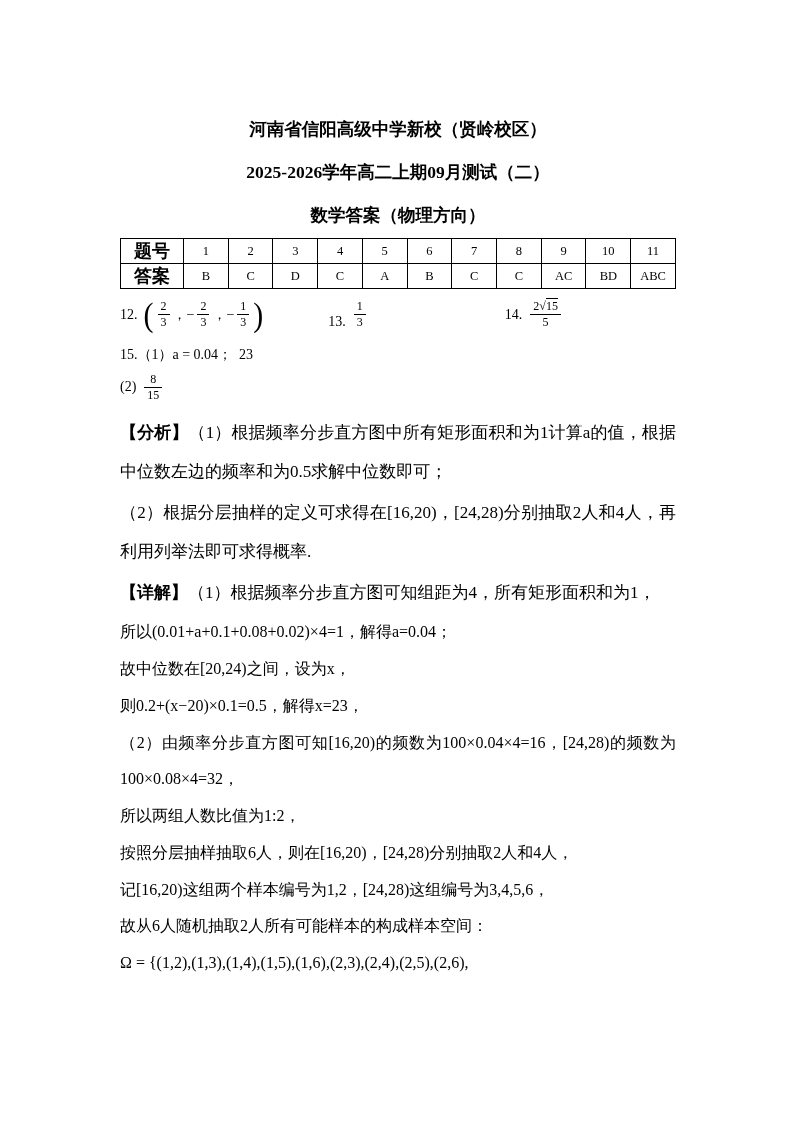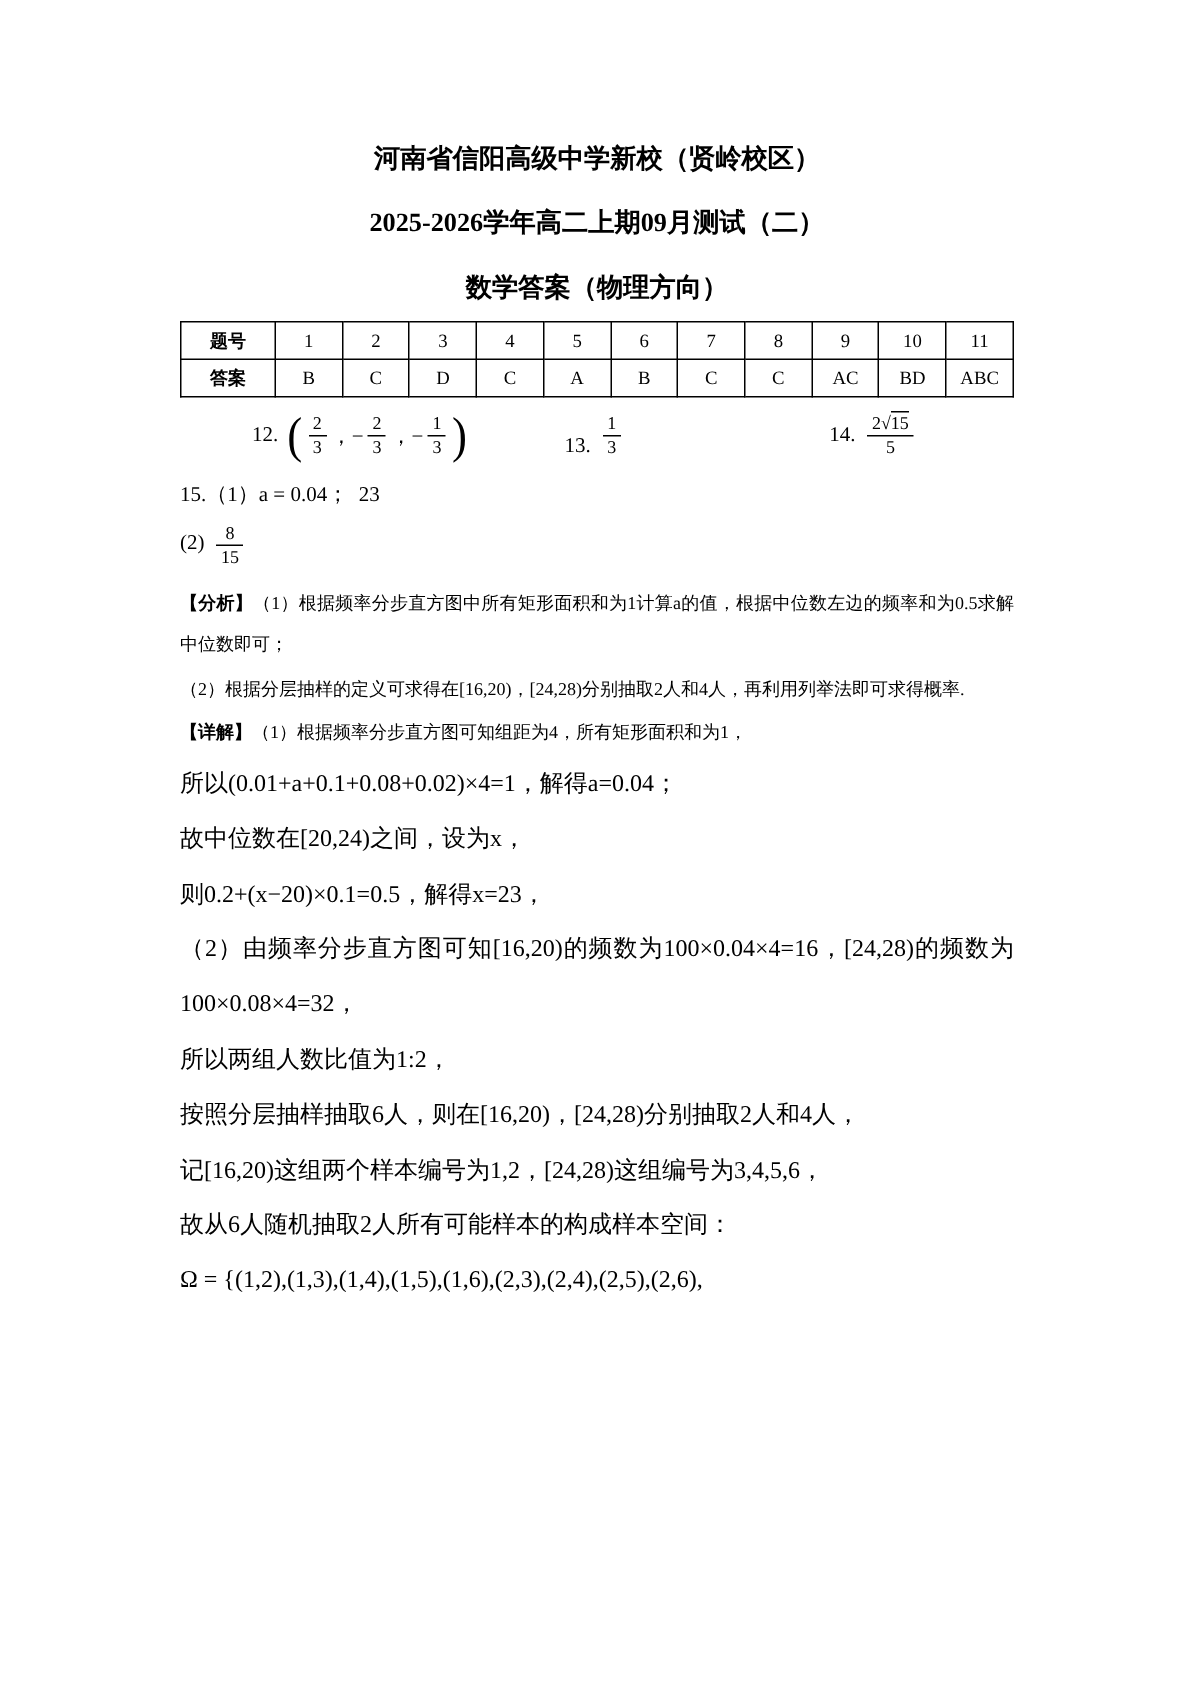--- a/index.html
+++ b/index.html
@@ -1,39 +1,39 @@
 <!DOCTYPE html>
 <html><head>
 <meta charset="utf-8">
 <style>
   html,body{margin:0;padding:0;}
   body{
     width:794px;height:1123px;background:#ffffff;color:#000;
     font-family:"Liberation Serif","DejaVu Serif",serif;
     overflow:hidden;
   }
-  .page{width:794px;height:1123px;box-sizing:border-box;padding:94px 118px 30px 120px;background:#fff;}
+  .page{width:794px;height:1123px;box-sizing:border-box;padding:118px 118px 30px 120px;background:#fff;}
   .title{font-weight:bold;text-align:center;font-size:17.5px;line-height:1.3;margin:0 0 20px 0;}
   .title.last{margin-bottom:12px;}
   table.ans-table{border-collapse:collapse;width:100%;table-layout:fixed;margin:0 0 10px 0;}
   table.ans-table td{border:1px solid #000;text-align:center;font-size:12.5px;height:24px;padding:0 2px;font-family:"Liberation Serif",serif;}
-  table.ans-table td.lbl{font-weight:bold;width:58px;font-size:12px;}
+  table.ans-table td.lbl{font-weight:bold;width:58px;font-size:18px;}
   .math-row{display:flex;align-items:center;font-size:14px;margin:4px 0 10px 0;}
-  .q-item{display:inline-flex;align-items:center;margin-left:48px;}
+  .q-item{display:inline-flex;align-items:center;}
   .qlabel{margin-right:5px;}
   .q13{margin-left:64px;align-items:flex-end;}
   .q14{margin-left:136px;justify-content:space-between;}
   .frac{display:inline-flex;flex-direction:column;text-align:center;font-size:12px;line-height:1.25;margin:0 3px;vertical-align:middle;}
   .frac .num{border-bottom:1px solid #000;padding:0 3px;display:block;}
   .frac .den{padding:0 3px;display:block;}
   .bigparen{font-size:30px;font-weight:400;line-height:1;display:inline-block;transform:scaleY(1.12);margin:0 1px;}
   .radicand{border-top:1px solid #000;}
   .q15-line{font-size:14px;line-height:2.1;white-space:pre-wrap;margin:0 0 2px 0;}
   .frac-line{display:flex;align-items:center;font-size:14px;margin:2px 0 10px 0;}
-  .para{font-size:12px;line-height:2.3;text-align:justify;margin:0 0 2px 0;}
+  .para{font-size:17px;line-height:2.3;text-align:justify;margin:0 0 2px 0;}
   .line{font-size:16px;line-height:2.3;text-align:justify;margin:0;}
   b.marker{font-weight:bold;}
 </style>
 </head>
 <body>
 
 <div class="page">
 
   <p class="title">河南省信阳高级中学新校（贤岭校区）</p>
   <p class="title">2025-2026学年高二上期09月测试（二）</p>

